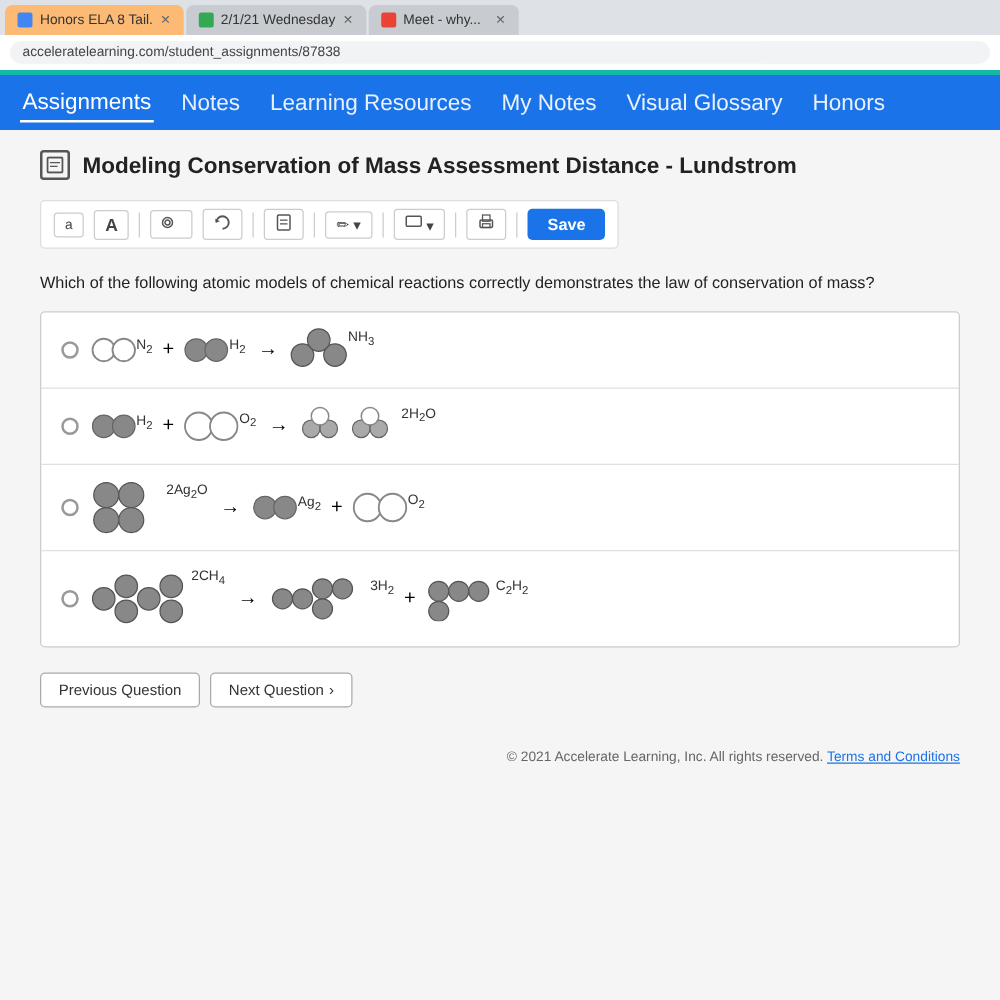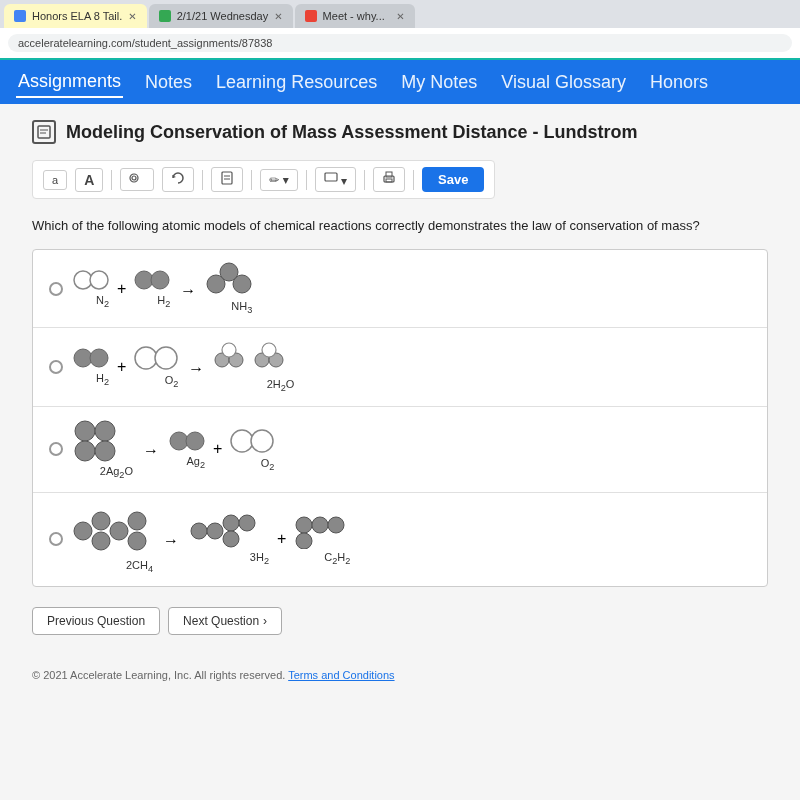--- a/index.html
+++ b/index.html
@@ -21,29 +21,29 @@
       color: #333;
       display: flex;
       align-items: center;
       gap: 6px;
       height: 24px;
       margin-right: 2px;
       min-width: 120px;
     }
     .browser-tab .tab-icon { width: 12px; height: 12px; background: #4285f4; border-radius: 2px; display: inline-block; }
     .browser-tab .tab-close { margin-left: auto; color: #666; font-size: 10px; cursor: pointer; }
-    .browser-tab.active { background: #fef9c3; }
+    .browser-tab.active { background: #fdba74; }
     .browser-tab.inactive { background: #c8ccd1; }
 
     .address-bar-row {
       background: #fff;
       padding: 4px 8px;
       display: flex;
       align-items: center;
-      border-bottom: 2px solid #14b8a6;
+      border-bottom: 4px solid #14b8a6;
       height: 32px;
     }
     .address-bar {
       flex: 1;
       background: #f1f3f4;
       border-radius: 12px;
       padding: 3px 10px;
       font-size: 11px;
       color: #444;
     }
@@ -185,32 +185,31 @@
       border-radius: 4px;
       padding: 6px 14px;
       font-size: 12px;
       cursor: pointer;
       color: #333;
       display: flex;
       align-items: center;
       gap: 4px;
     }
     .footer-text {
-      text-align: left;
+      text-align: right;
       font-size: 11px;
       color: #666;
       margin-top: 34px;
     }
     .footer-link { color: #1a73e8; text-decoration: underline; cursor: pointer; }
 
     
     .molecule-group {
       display: flex;
-      flex-direction: column;
-      align-items: flex-end;
+      align-items: flex-start;
     }
     .molecule-label {
       font-size: 11px;
       color: #333;
       margin-top: 2px;
     }
   </style>
 </head>
 <body>
 

